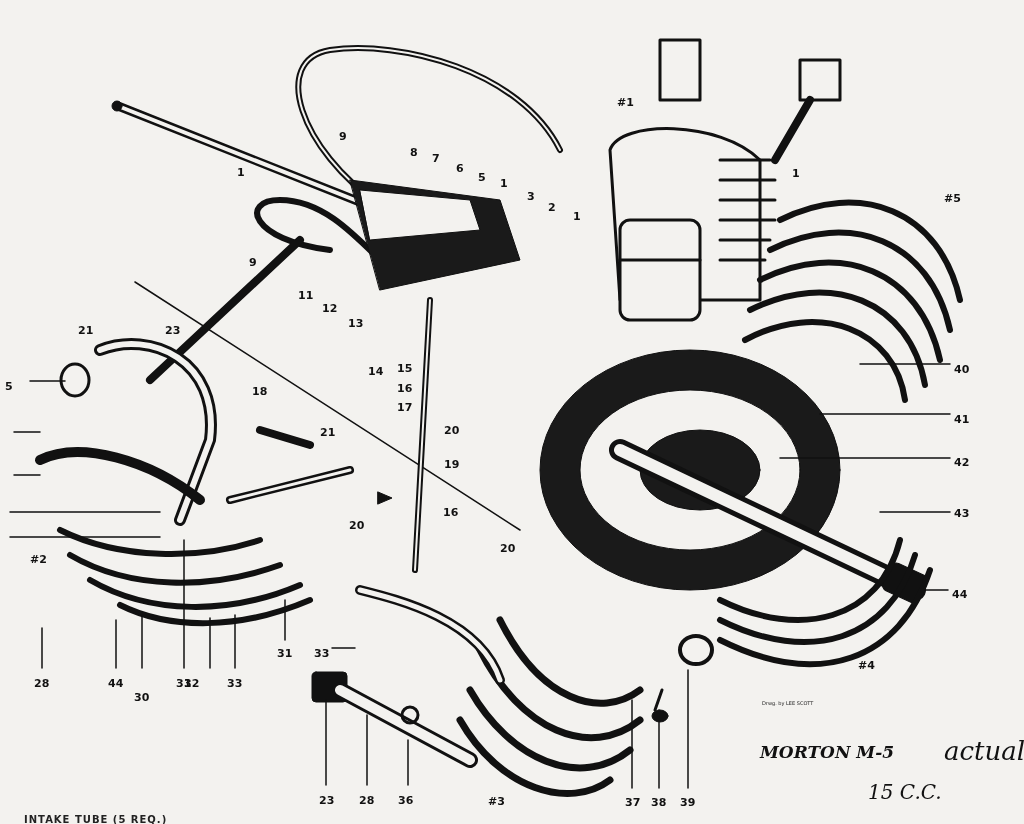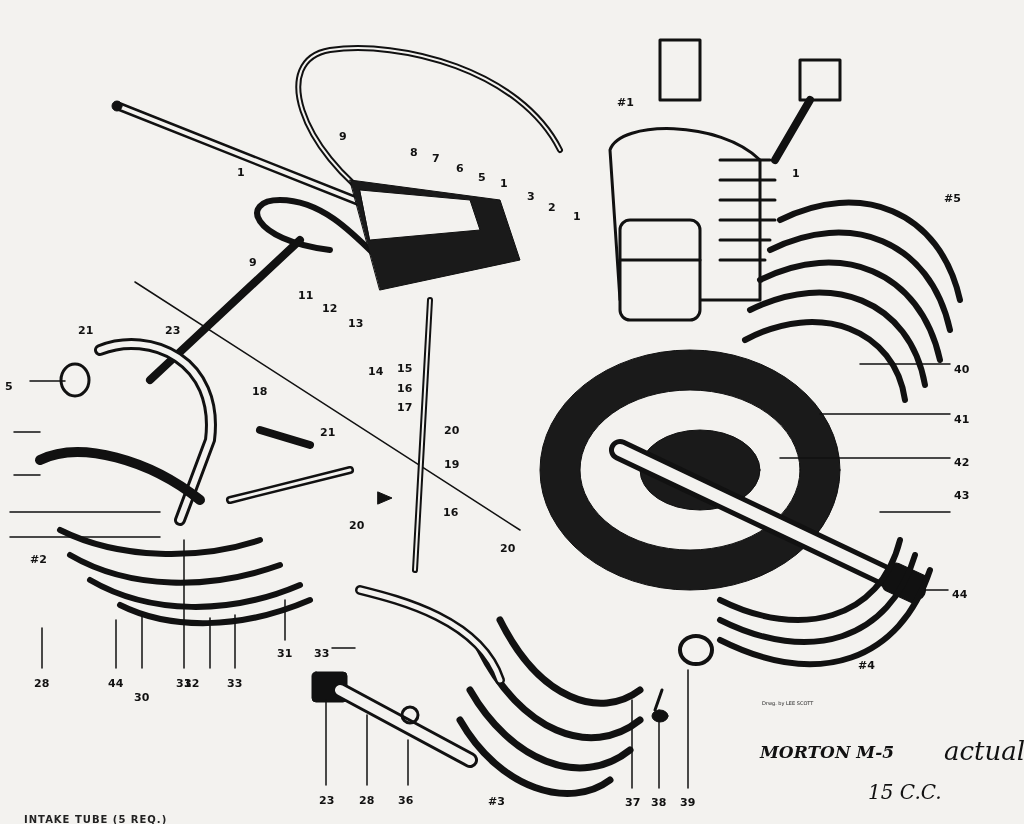--- a/index.html
+++ b/index.html
@@ -180,21 +180,21 @@
     <div class="lbl" style="left: 314px; top: 648px;">33</div>
     <div class="lbl" style="left: 319px; top: 795px;">23</div>
     <div class="lbl" style="left: 359px; top: 795px;">28</div>
     <div class="lbl" style="left: 398px; top: 795px;">36</div>
     <div class="lbl" style="left: 625px; top: 797px;">37</div>
     <div class="lbl" style="left: 651px; top: 797px;">38</div>
     <div class="lbl" style="left: 680px; top: 797px;">39</div>
     <div class="lbl" style="left: 954px; top: 364px;">40</div>
     <div class="lbl" style="left: 954px; top: 414px;">41</div>
     <div class="lbl" style="left: 954px; top: 457px;">42</div>
-    <div class="lbl" style="left: 954px; top: 490px;">43</div>
+    <div class="lbl" style="left: 954px; top: 508px;">43</div>
     <div class="lbl" style="left: 952px; top: 589px;">44</div>
   </div>
 <div id="cyls">
     <div class="cyl" style="left: 617px; top: 96px;">#1</div>
     <div class="cyl" style="left: 30px; top: 553px;">#2</div>
     <div class="cyl" style="left: 488px; top: 795px;">#3</div>
     <div class="cyl" style="left: 858px; top: 659px;">#4</div>
     <div class="cyl" style="left: 944px; top: 192px;">#5</div>
   </div>
 

